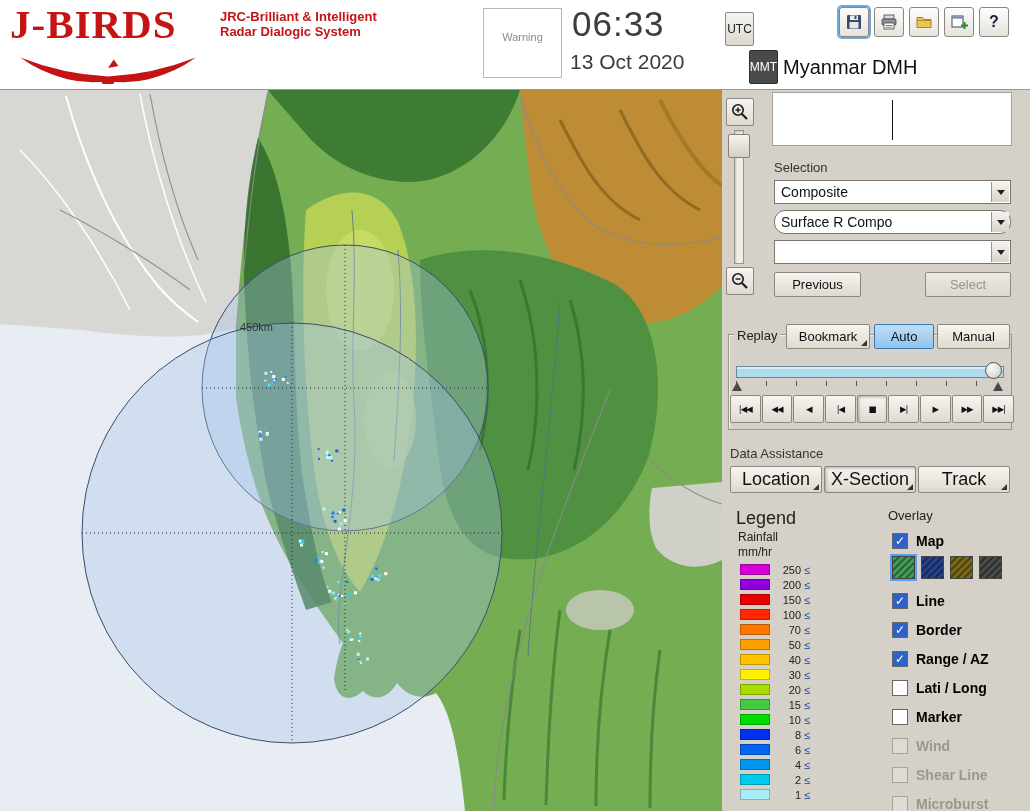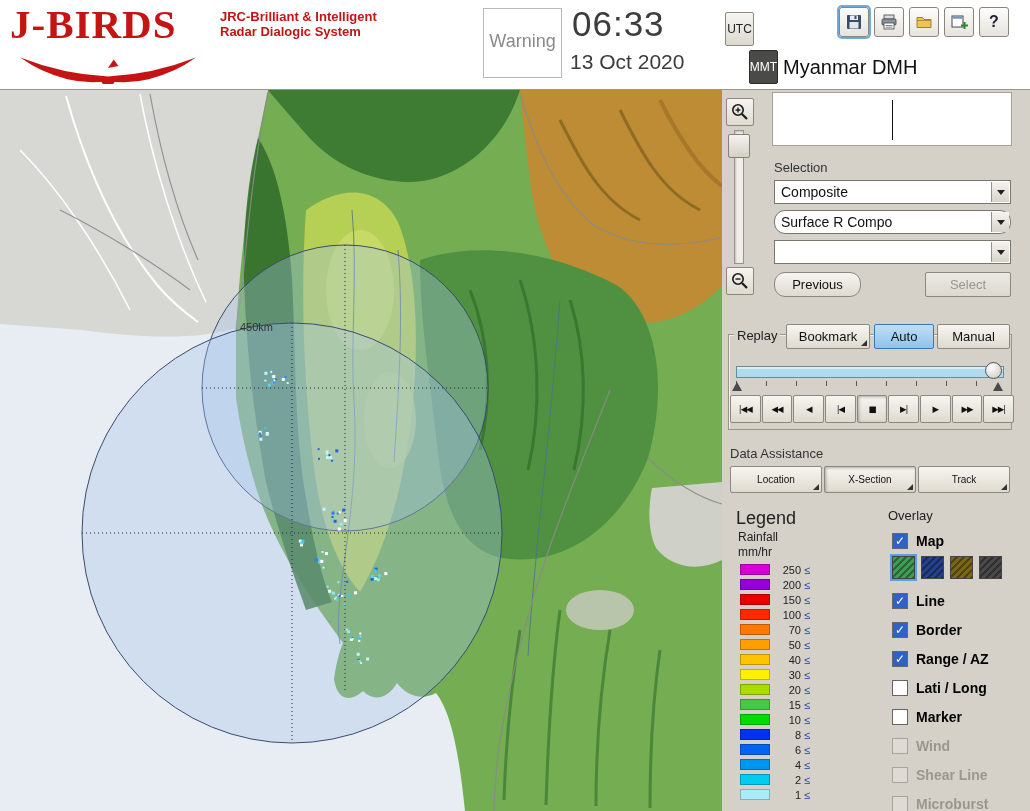--- a/index.html
+++ b/index.html
@@ -6,21 +6,21 @@
   *{box-sizing:border-box;}
   .app{position:relative;width:1030px;height:811px;background:#d5d1c8;overflow:hidden;
        font-family:"Liberation Sans",sans-serif;color:#111;}
   
   .header{position:absolute;left:0;top:0;width:1030px;height:90px;background:#fff;border-bottom:1px solid #9a968e;padding-left:24px;}
   .logo-title{position:absolute;left:10px;top:0px;font-family:"Liberation Serif",serif;font-weight:bold;
               font-size:41px;color:#c41414;letter-spacing:1px;}
   .logo-tagline{position:absolute;left:220px;top:9px;font-size:13px;font-weight:bold;color:#c41414;line-height:15px;}
   .eagle{position:absolute;left:14px;top:50px;}
   .warning-box{position:absolute;left:483px;top:8px;width:79px;height:70px;background:#fff;border:1px solid #b8b8b4;
-               text-align:center;padding-top:22px;font-size:18px;color:#8a8a8a;}
+               text-align:center;padding-top:22px;font-size:11px;color:#8a8a8a;}
   .clock-time{position:absolute;left:572px;top:4px;font-size:35px;color:#3c3c3c;letter-spacing:1px;}
   .clock-date{position:absolute;left:570px;top:50px;font-size:21px;color:#3c3c3c;}
   .tz{position:absolute;left:725px;width:29px;height:34px;display:flex;align-items:center;justify-content:center;
       font-size:12px;border-radius:2px;cursor:default;}
   .tz-utc{top:12px;background:linear-gradient(#f6f5f2,#dcd8cf);border:1px solid #8c887e;color:#222;}
   .tz-mmt{top:50px;background:#4a4a48;border:1px solid #2c2c2a;color:#fff;margin-left:24px;}
   .toolbar{position:absolute;left:839px;top:7px;display:flex;gap:5px;}
   .tb-btn{width:30px;height:30px;background:linear-gradient(#fdfdfc,#e6e3dc);border:1px solid #8a867e;border-radius:3px;
           display:flex;align-items:center;justify-content:center;position:relative;}
   .tb-save{box-shadow:0 0 0 2px #6fa8dc;}
@@ -61,21 +61,21 @@
   .ticks{position:absolute;left:14px;top:291px;width:268px;height:5px;
          background:repeating-linear-gradient(90deg,#555 0 1px,transparent 1px 30px);}
   .tri{position:absolute;width:0;height:0;border-left:5px solid transparent;border-right:5px solid transparent;
        border-bottom:9px solid #4a4a4a;}
   .playback{position:absolute;left:8px;top:305px;width:284px;display:flex;gap:1px;}
   .pb-btn{flex:1;height:28px;background:linear-gradient(#f7f5f1,#dedacf);border:1px solid #8c887e;border-radius:2px;
           display:flex;align-items:center;justify-content:center;font-family:"DejaVu Sans",sans-serif;
           font-size:8.5px;letter-spacing:-1px;color:#111;position:relative;}
   .assist-row{position:absolute;left:8px;top:376px;width:284px;display:flex;gap:2px;}
   .assist-btn{position:relative;width:92px;height:27px;background:linear-gradient(#f7f5f1,#dedacf);
-              border:1px solid #8c887e;border-radius:2px;display:flex;align-items:center;justify-content:center;font-size:10px;}
+              border:1px solid #8c887e;border-radius:2px;display:flex;align-items:center;justify-content:center;font-size:18px;}
   
   .legend-title{position:absolute;left:14px;top:418px;font-size:18px;color:#222;}
   .overlay-title{position:absolute;left:166px;top:418px;font-size:13px;color:#222;}
   .lg-q{position:absolute;left:16px;top:440px;font-size:12px;color:#222;}
   .lg-u{position:absolute;left:16px;top:455px;font-size:12px;color:#222;}
   .legend-rows{position:absolute;left:18px;top:472px;width:110px;}
   .lg-row{display:flex;align-items:center;height:15px;}
   .lg-sw{width:30px;height:11px;border:1px solid rgba(0,0,0,.25);margin-right:5px;flex:none;}
   .lg-val{width:26px;text-align:right;font-size:11px;color:#222;}
   .lg-le{margin-left:3px;font-size:11px;color:#16409c;}
@@ -365,21 +365,21 @@
       <span class="combo-btn">
           <span class="arrow-down"></span>
         </span>
     </div>
     <div class="combo" style="top:150px;">
       <span class="combo-value"></span>
       <span class="combo-btn">
           <span class="arrow-down"></span>
         </span>
     </div>
-    <div class="btn" style="left:52px;top:182px;width:87px;height:25px;border-radius:11px;">Previous</div>
+    <div class="btn" style="left:52px;top:182px;width:87px;height:25px;">Previous</div>
     <div class="btn btn-disabled" style="left:203px;top:182px;width:86px;height:25px;">Select</div>
 
     <div class="groupbox"></div>
     <div class="replay-label">Replay</div>
     <div class="btn corner" style="left:64px;top:234px;width:84px;height:25px;">Bookmark</div>
     <div class="btn mode-active" style="left:152px;top:234px;width:60px;height:25px;">Auto</div>
     <div class="btn" style="left:215px;top:234px;width:73px;height:25px;">Manual</div>
     <div class="timeline"></div>
     <div class="timeline-handle"></div>
     <div class="ticks"></div>

